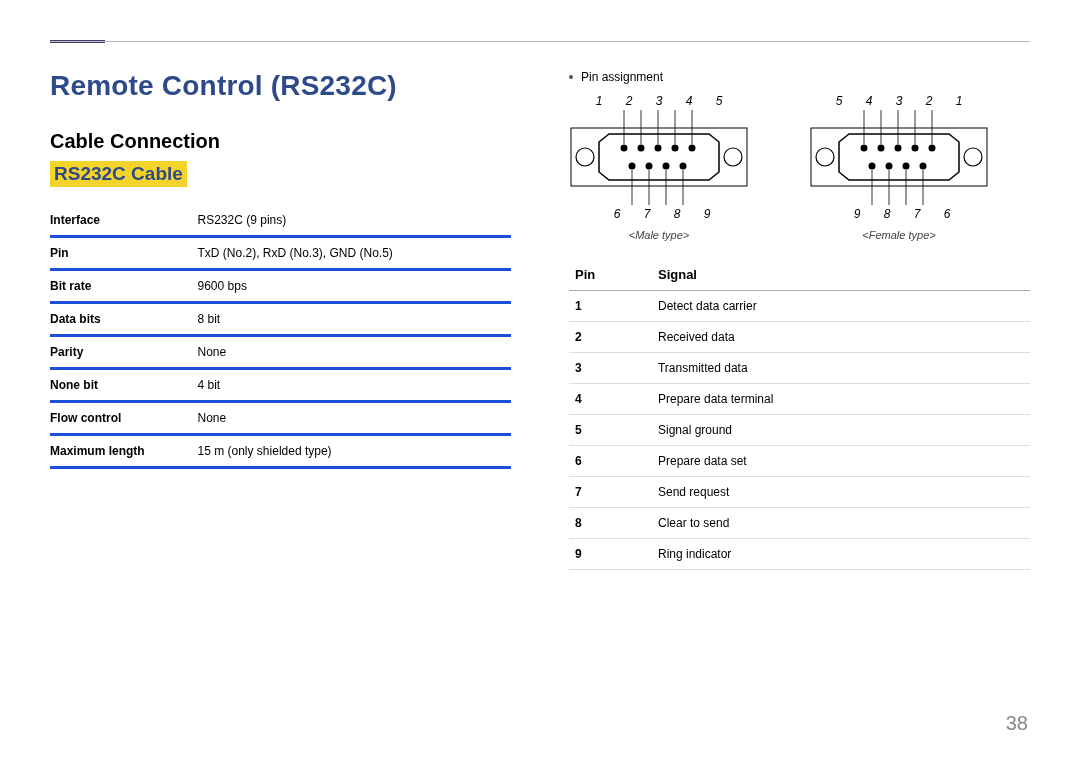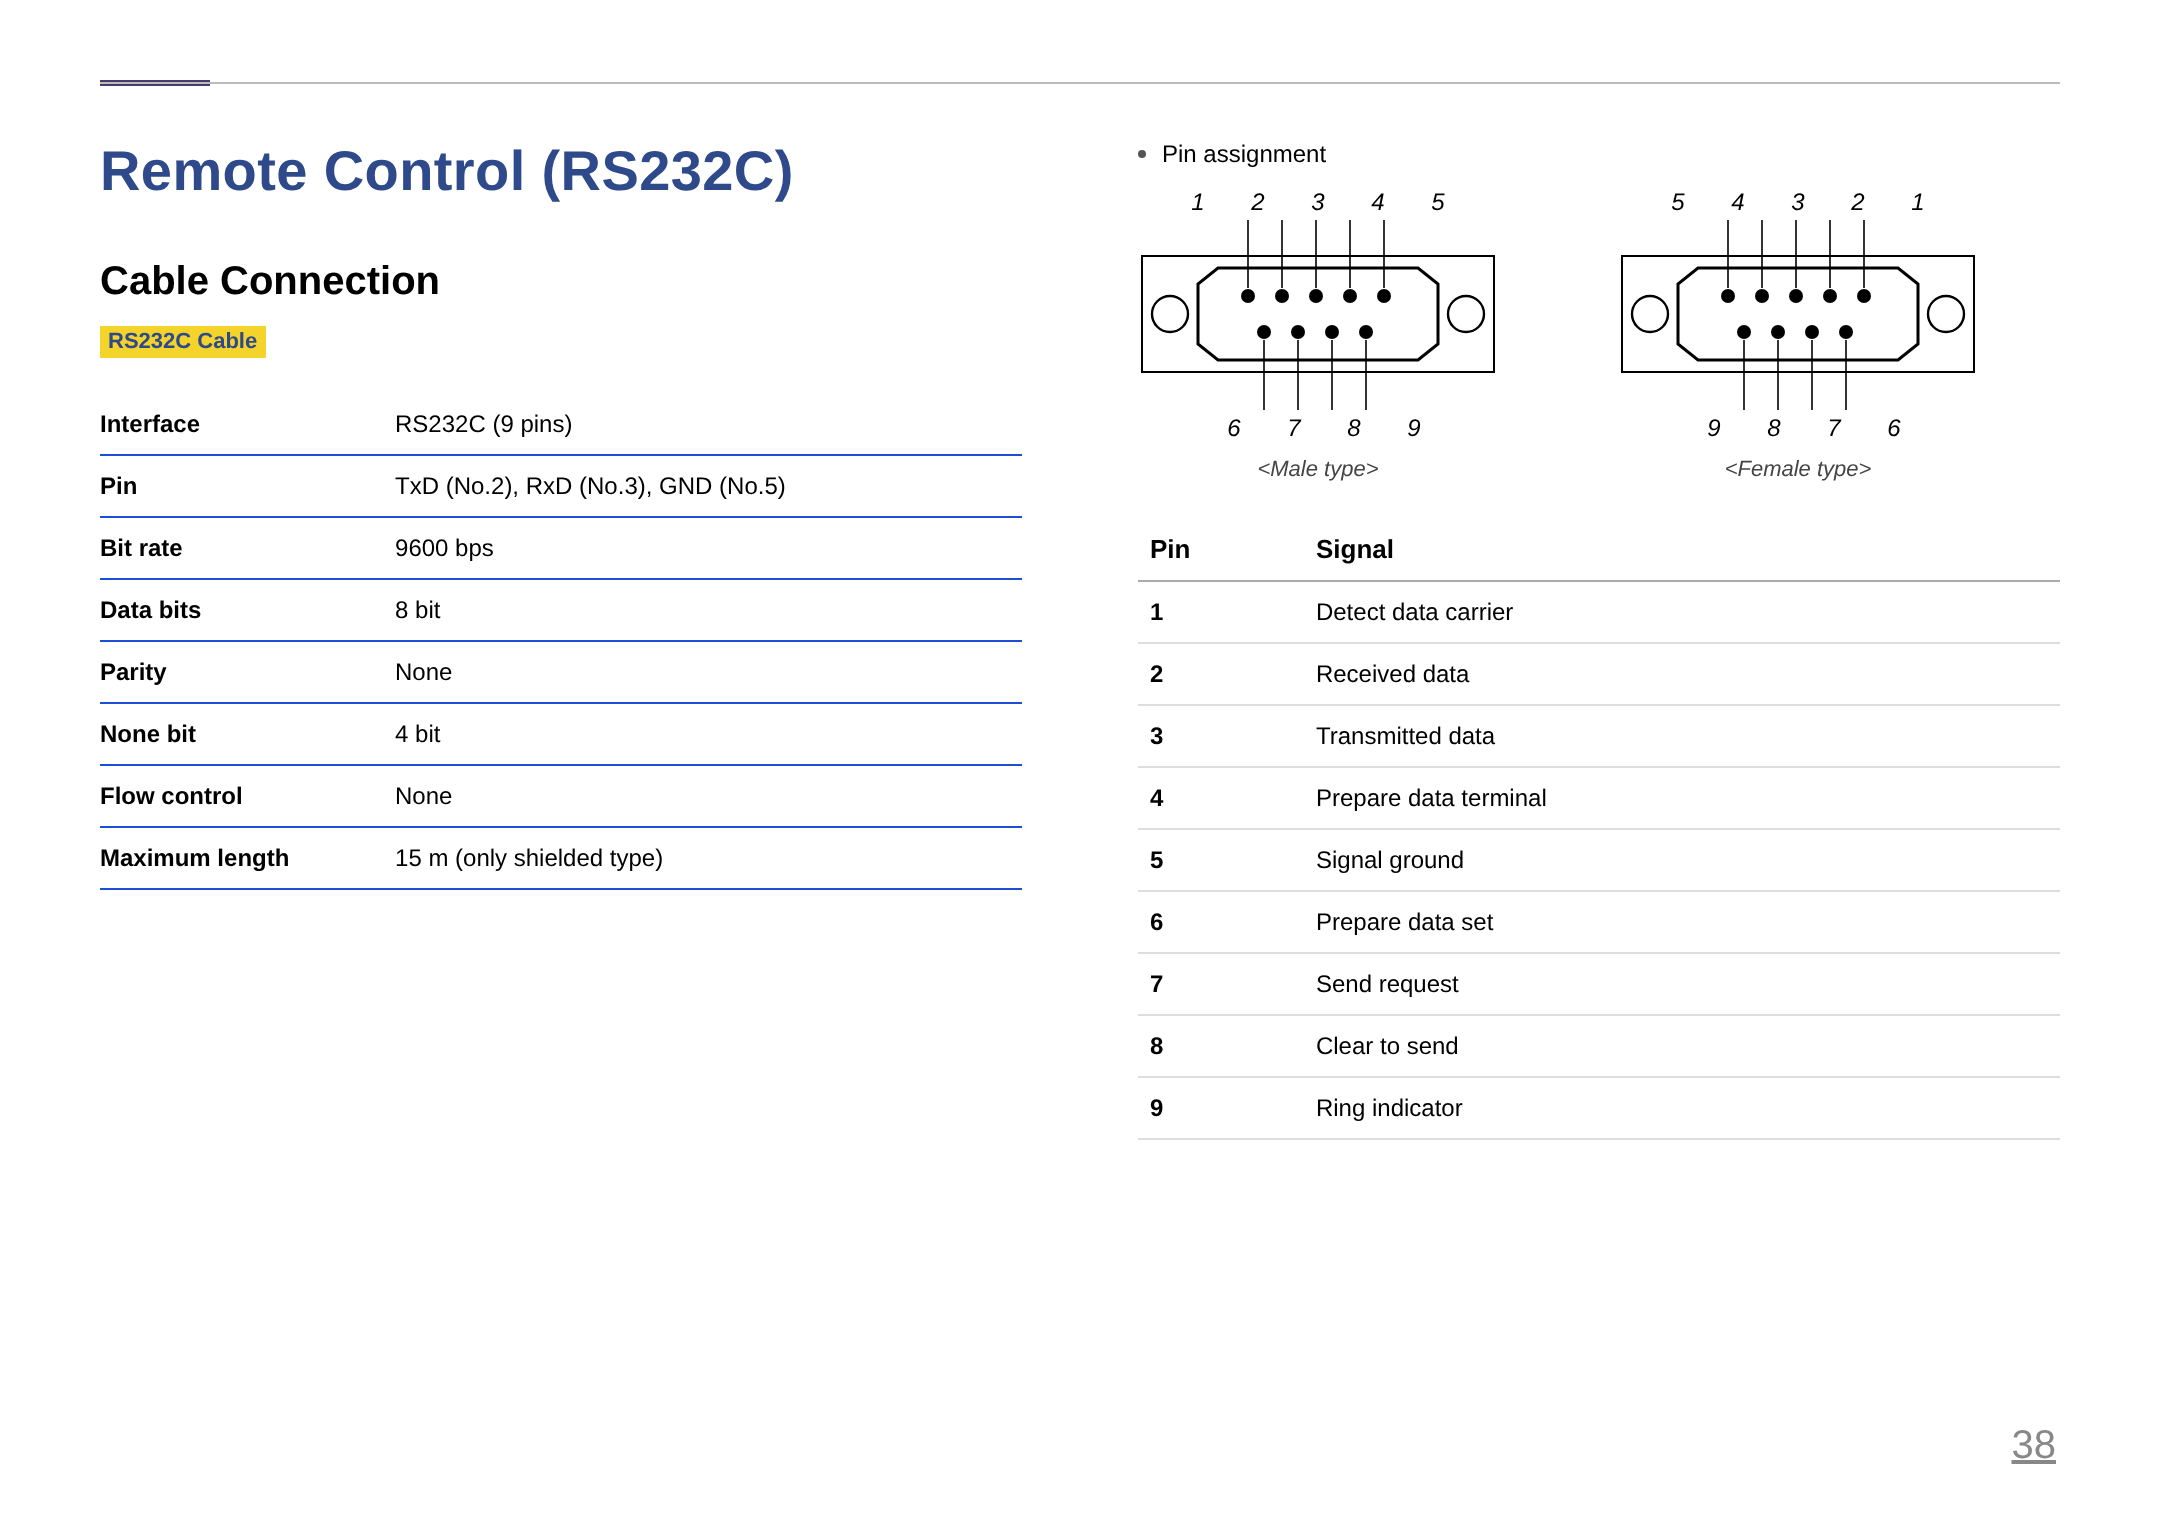--- a/index.html
+++ b/index.html
@@ -46,31 +46,31 @@
     color: #000;
     font-size: 20px;
     font-weight: 700;
     margin-bottom: 8px;
   }
   .cable-label {
     display: inline-block;
     background: #f4d32b;
     color: #2e4a8a;
     font-weight: 700;
-    font-size: 11px;
+    font-size: 19px;
     padding: 2px 4px;
     margin-bottom: 18px;
   }
   table.spec {
     width: 100%;
     border-collapse: collapse;
     font-size: 12px;
   }
   table.spec td {
-    border-bottom: 1px solid #1d4ed8;
+    border-bottom: 3px solid #1d4ed8;
     padding: 8px 6px 8px 0;
     vertical-align: top;
   }
   table.spec td.k {
     font-weight: 700;
     width: 32%;
   }
   .bullet-row {
     display: flex;
     align-items: center;
@@ -120,21 +120,20 @@
     border-bottom: 1px solid #ddd;
     padding: 8px 6px;
   }
   table.signal td.pin { font-weight: 700; width: 18%; }
   .page-num {
     position: absolute;
     right: 52px;
     bottom: 28px;
     font-size: 20px;
     color: #888;
-    text-decoration: underline;
   }
 </style>
 </head>
 <body>
 
 <div class="page">
   <div class="rule-top"></div>
   <div class="rule-line"></div>
 
   <div class="cols">

